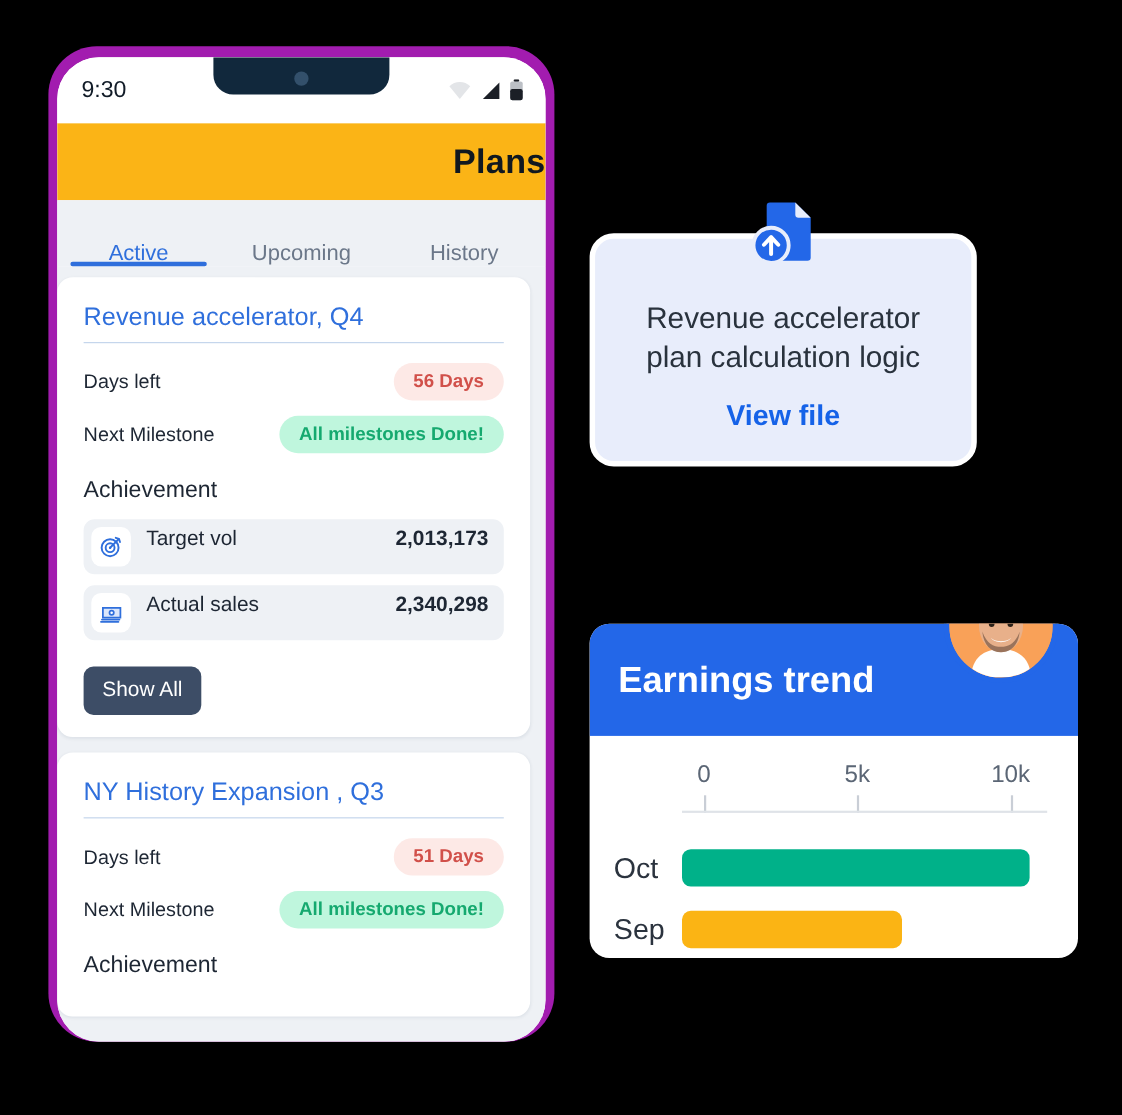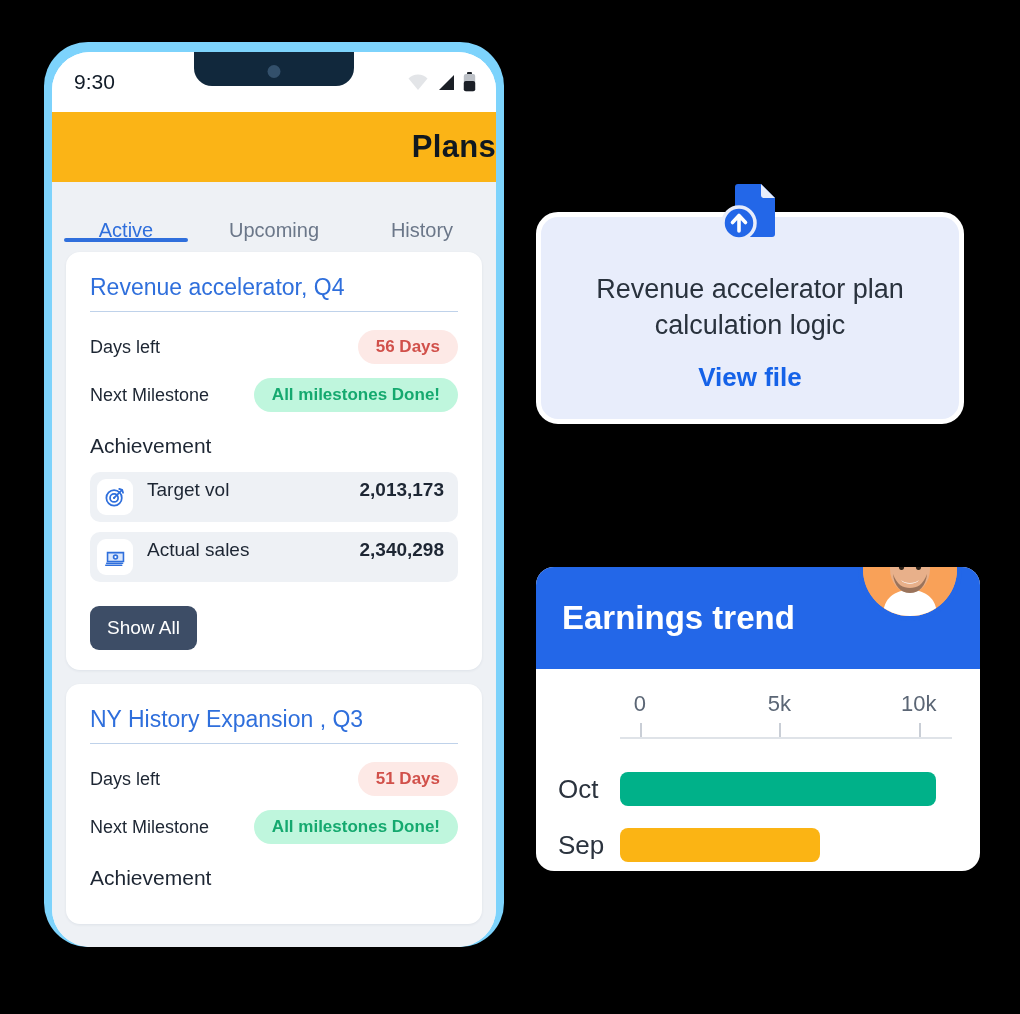--- a/index.html
+++ b/index.html
@@ -20,21 +20,21 @@
     background: #000000;
   }
 
   
   .phone {
     position: absolute;
     left: 44px;
     top: 42px;
     width: 460px;
     height: 905px;
-    background: #7dd3fc;
+    background: #a21caf;
     border-radius: 44px;
     box-shadow: 0 8px 40px rgba(0,0,0,0.55);
     overflow: hidden;
   }
   .phone-screen {
     position: absolute;
     left: 8px;
     top: 10px;
     width: 444px;
     height: 895px;
@@ -126,21 +126,21 @@
     right: 12px;
     bottom: 0;
     height: 4px;
     background: #2f6fdc;
     border-radius: 2px;
   }
 
   
   .app-body {
     background: #eef1f5;
-    padding: 10px 14px 0 14px;
+    padding: 10px 14px 0 0;
     height: 705px;
   }
   .plan-card {
     background: #ffffff;
     border-radius: 14px;
     padding: 22px 24px 20px 24px;
     margin-bottom: 14px;
     box-shadow: 0 1px 3px rgba(20,40,70,0.07);
   }
   .plan-title {
@@ -215,21 +215,21 @@
     padding: 11px 17px;
     font-family: "Liberation Sans", sans-serif;
     cursor: pointer;
   }
 
   
   .file-card {
     position: absolute;
     left: 536px;
     top: 212px;
-    width: 428px;
+    width: 352px;
     height: 212px;
     background: #e8edfb;
     border-radius: 22px;
     border: 5px solid #ffffff;
     text-align: center;
     box-shadow: 0 10px 34px rgba(0,0,0,0.5);
   }
   .file-bump {
     position: absolute;
     left: 50%;

